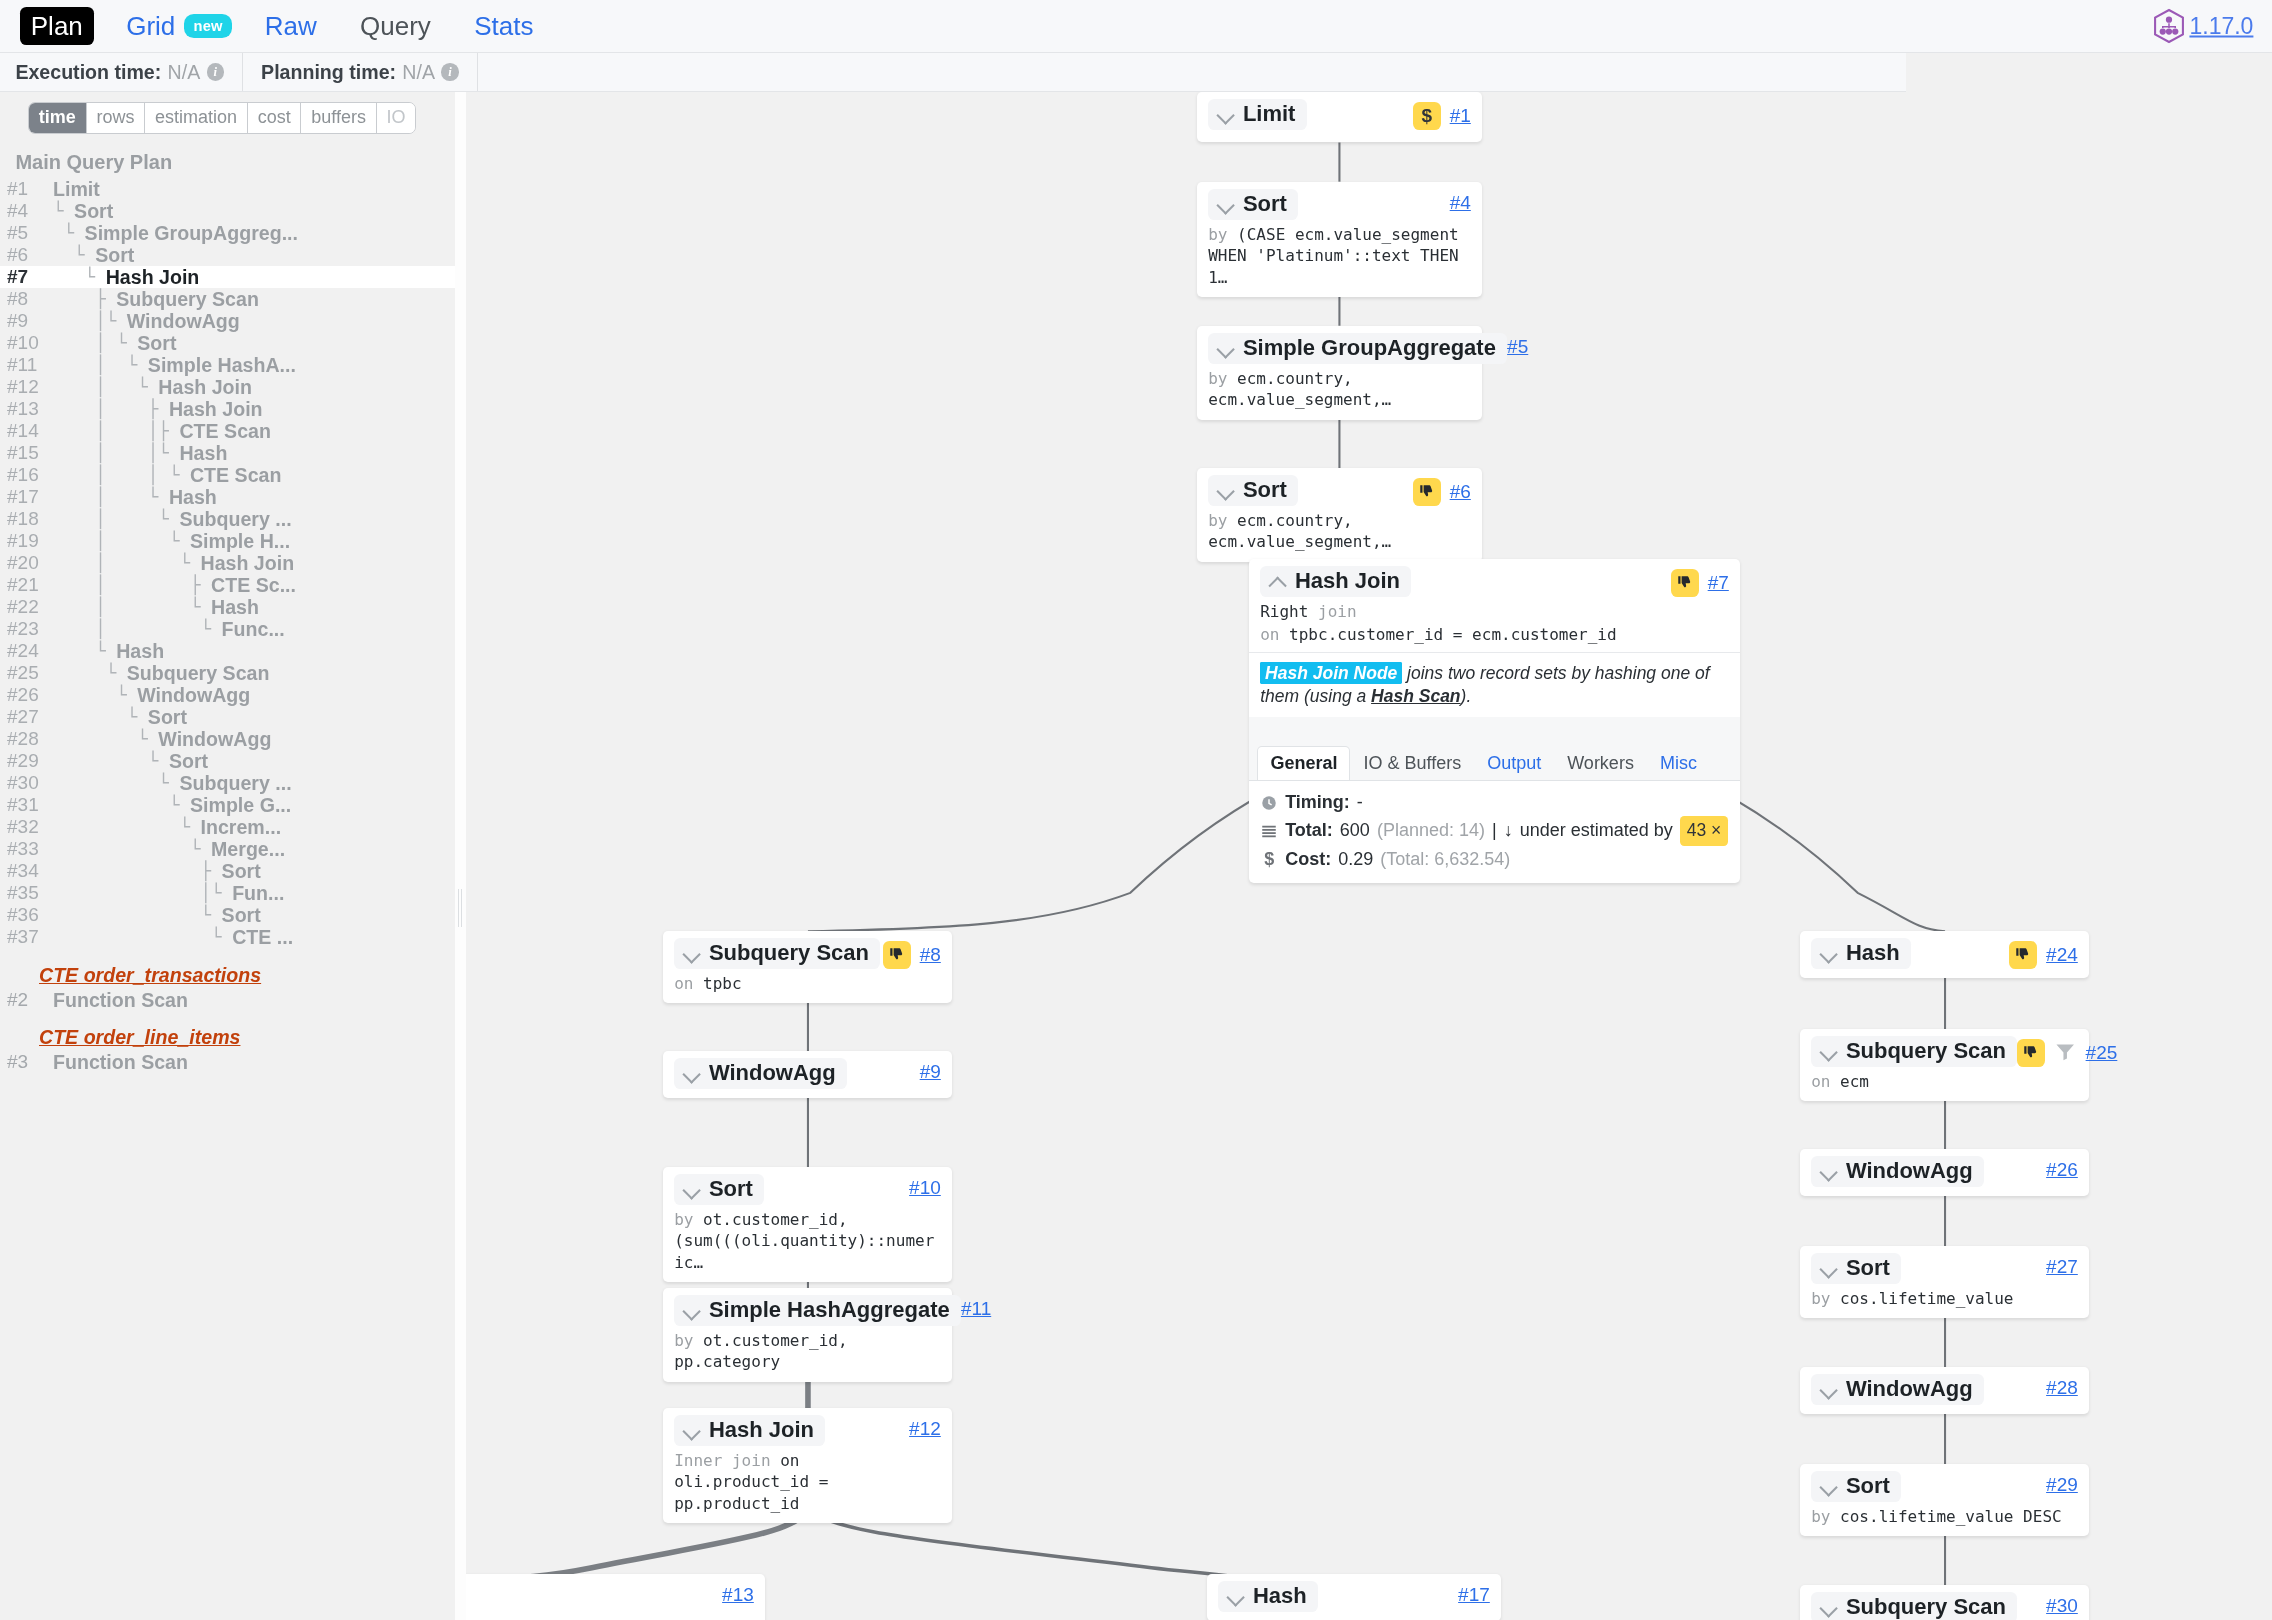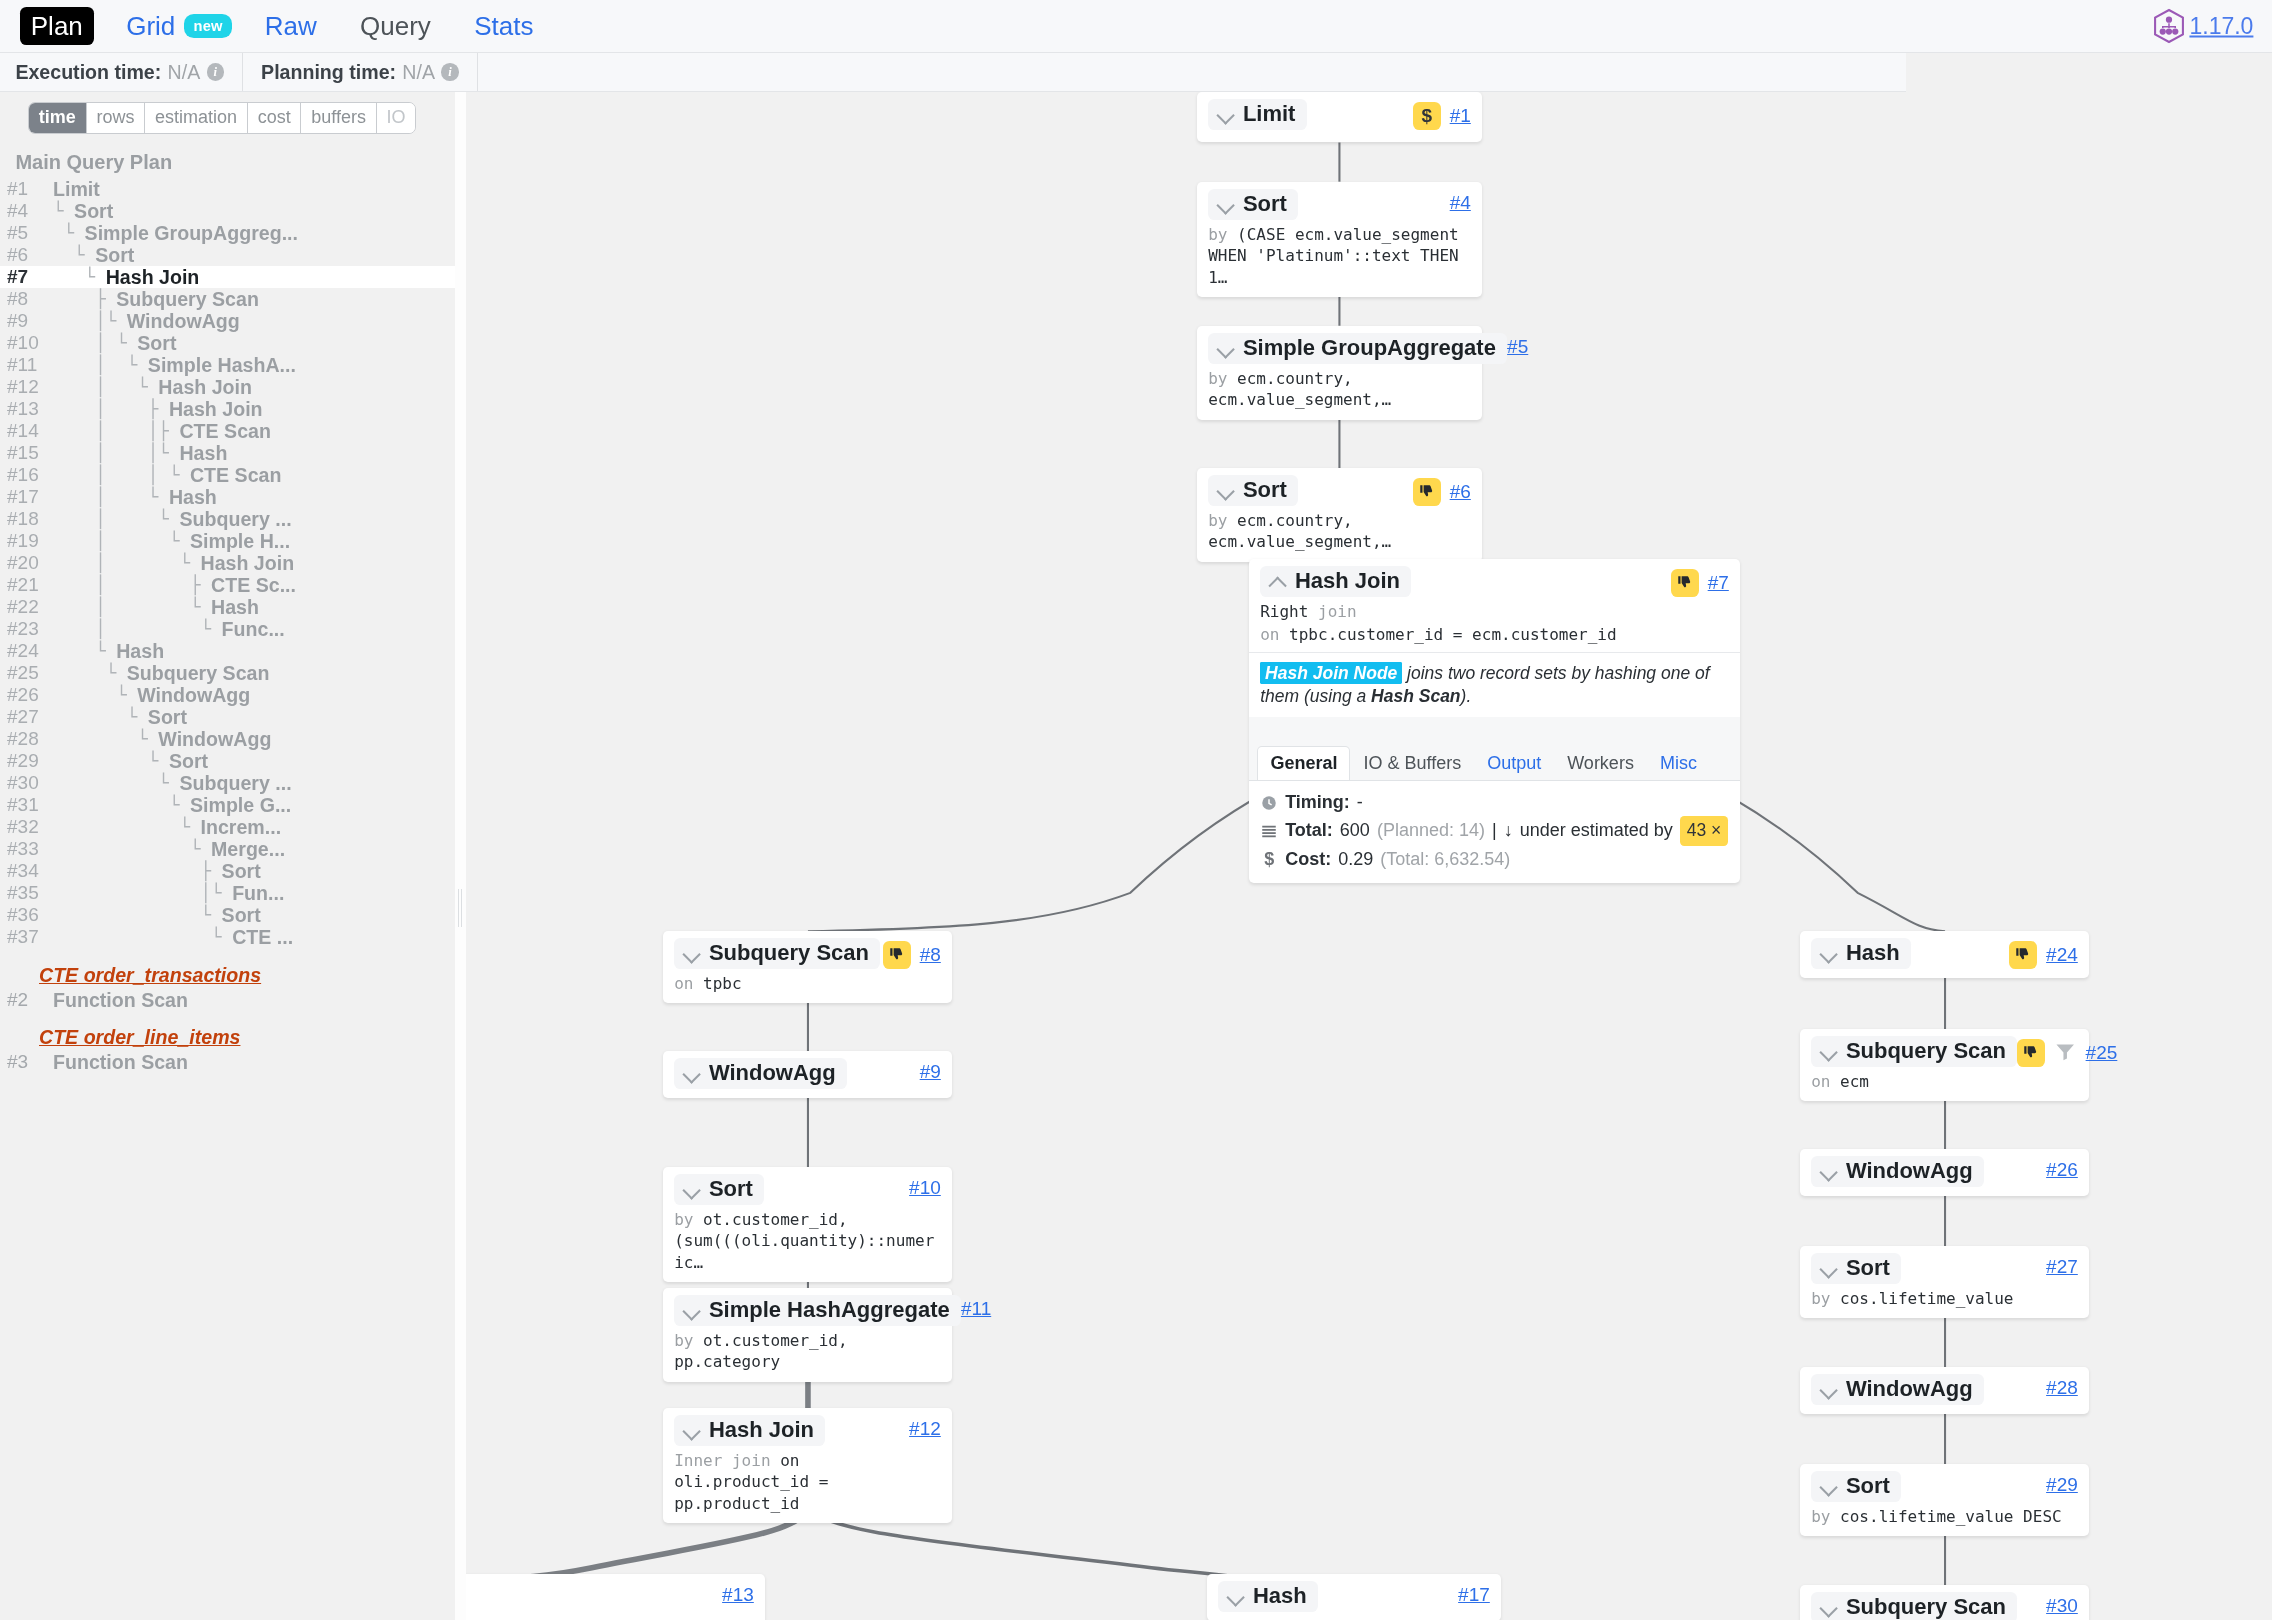--- a/index.html
+++ b/index.html
@@ -143,21 +143,21 @@
   }
   .node .sub .kw { color: #9b9fa3; }
 
   
   .node.expanded { padding-bottom: 0; }
   .node .desc {
     border-top: 0.7px solid #e7e9ec; margin: 7px -11.2px 0; padding: 9px 11.2px 8.4px;
     font-size: 17.5px; font-style: italic; color: #2a2f34; line-height: 1.33;
   }
   .desc .hl { background: #12bdf0; color: #fff; font-weight: bold; padding: 0.7px 4.9px 1.4px; border-radius: 1.4px; }
-  .desc b { font-weight: bold; font-style: italic; }
+  .desc b { font-weight: bold; font-style: italic; text-decoration: underline; }
   .tabbar {
     display: flex; align-items: flex-end; margin: 0 -11.2px; padding: 0 8.4px;
     border-bottom: 0.7px solid #e0e3e6; background: #f6f7f8;
   }
   .tab {
     font-size: 18px; color: #4d5358; padding: 7.7px 12px 6.3px; cursor: pointer;
     border: 0.7px solid transparent; border-bottom: none; line-height: 1.1;
   }
   .tab.active { background: #fff; color: #1d2226; font-weight: bold; border-color: #e0e3e6; border-radius: 4.9px 4.9px 0 0; margin-bottom: -0.7px; }
   .tab.link { color: #2d6fe8; margin-top: 28px; }

